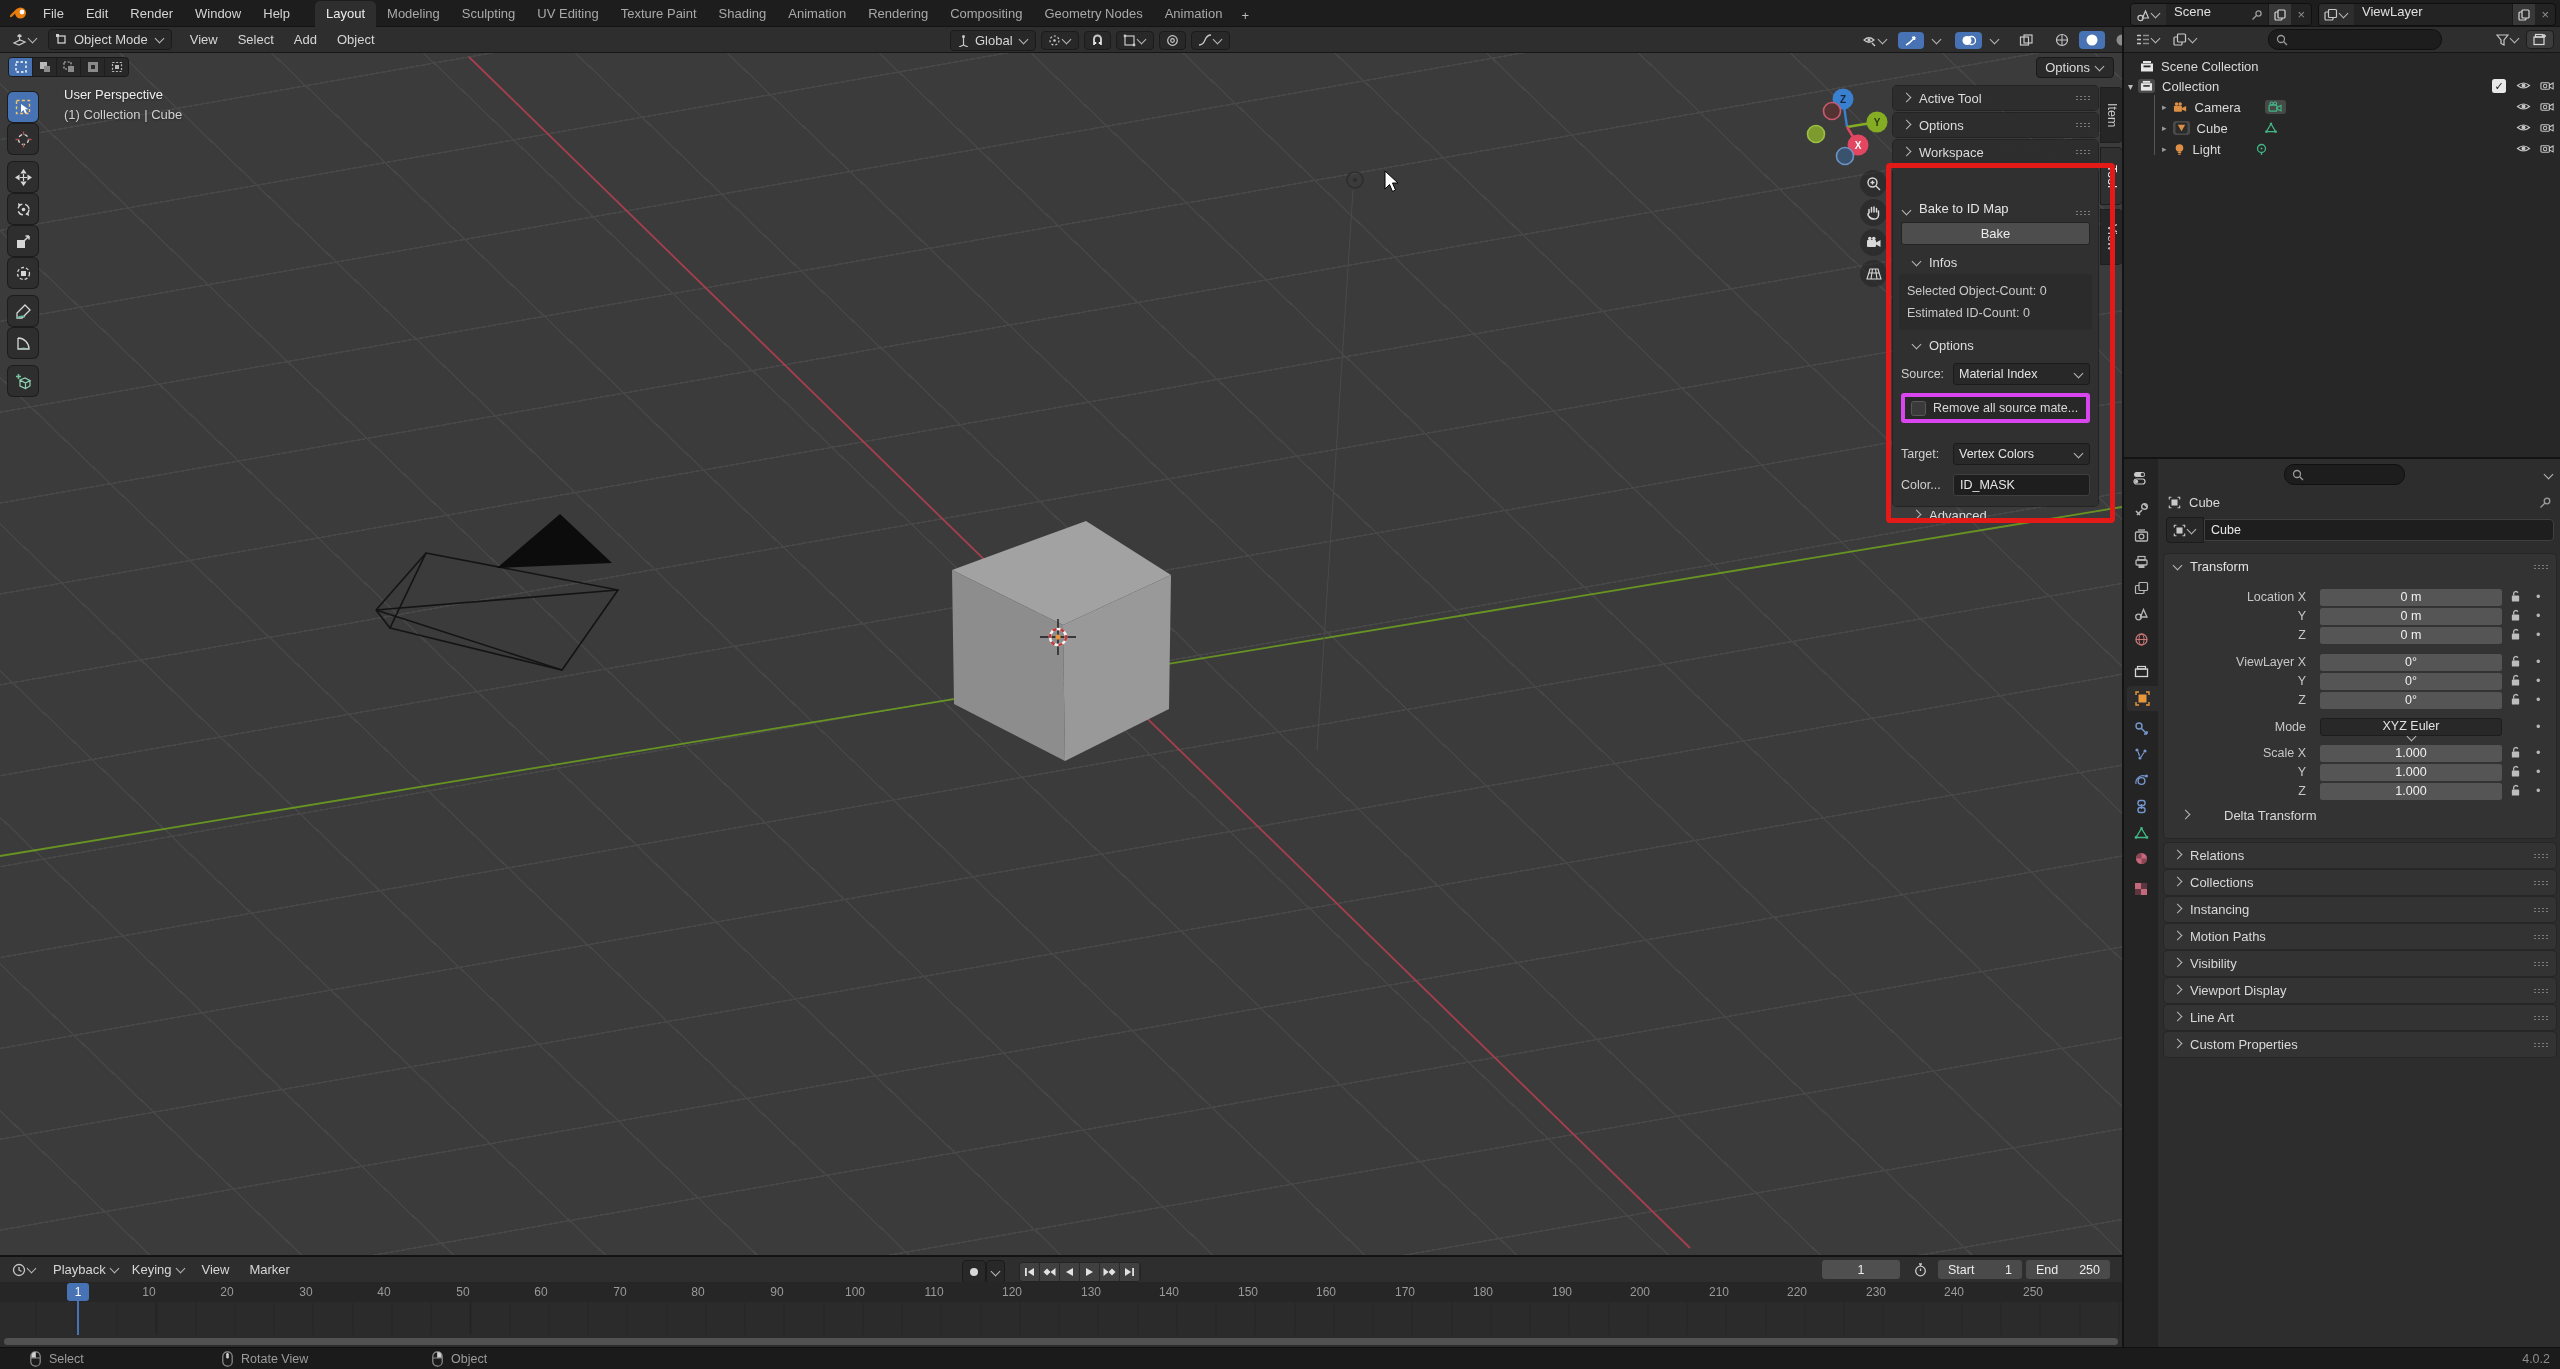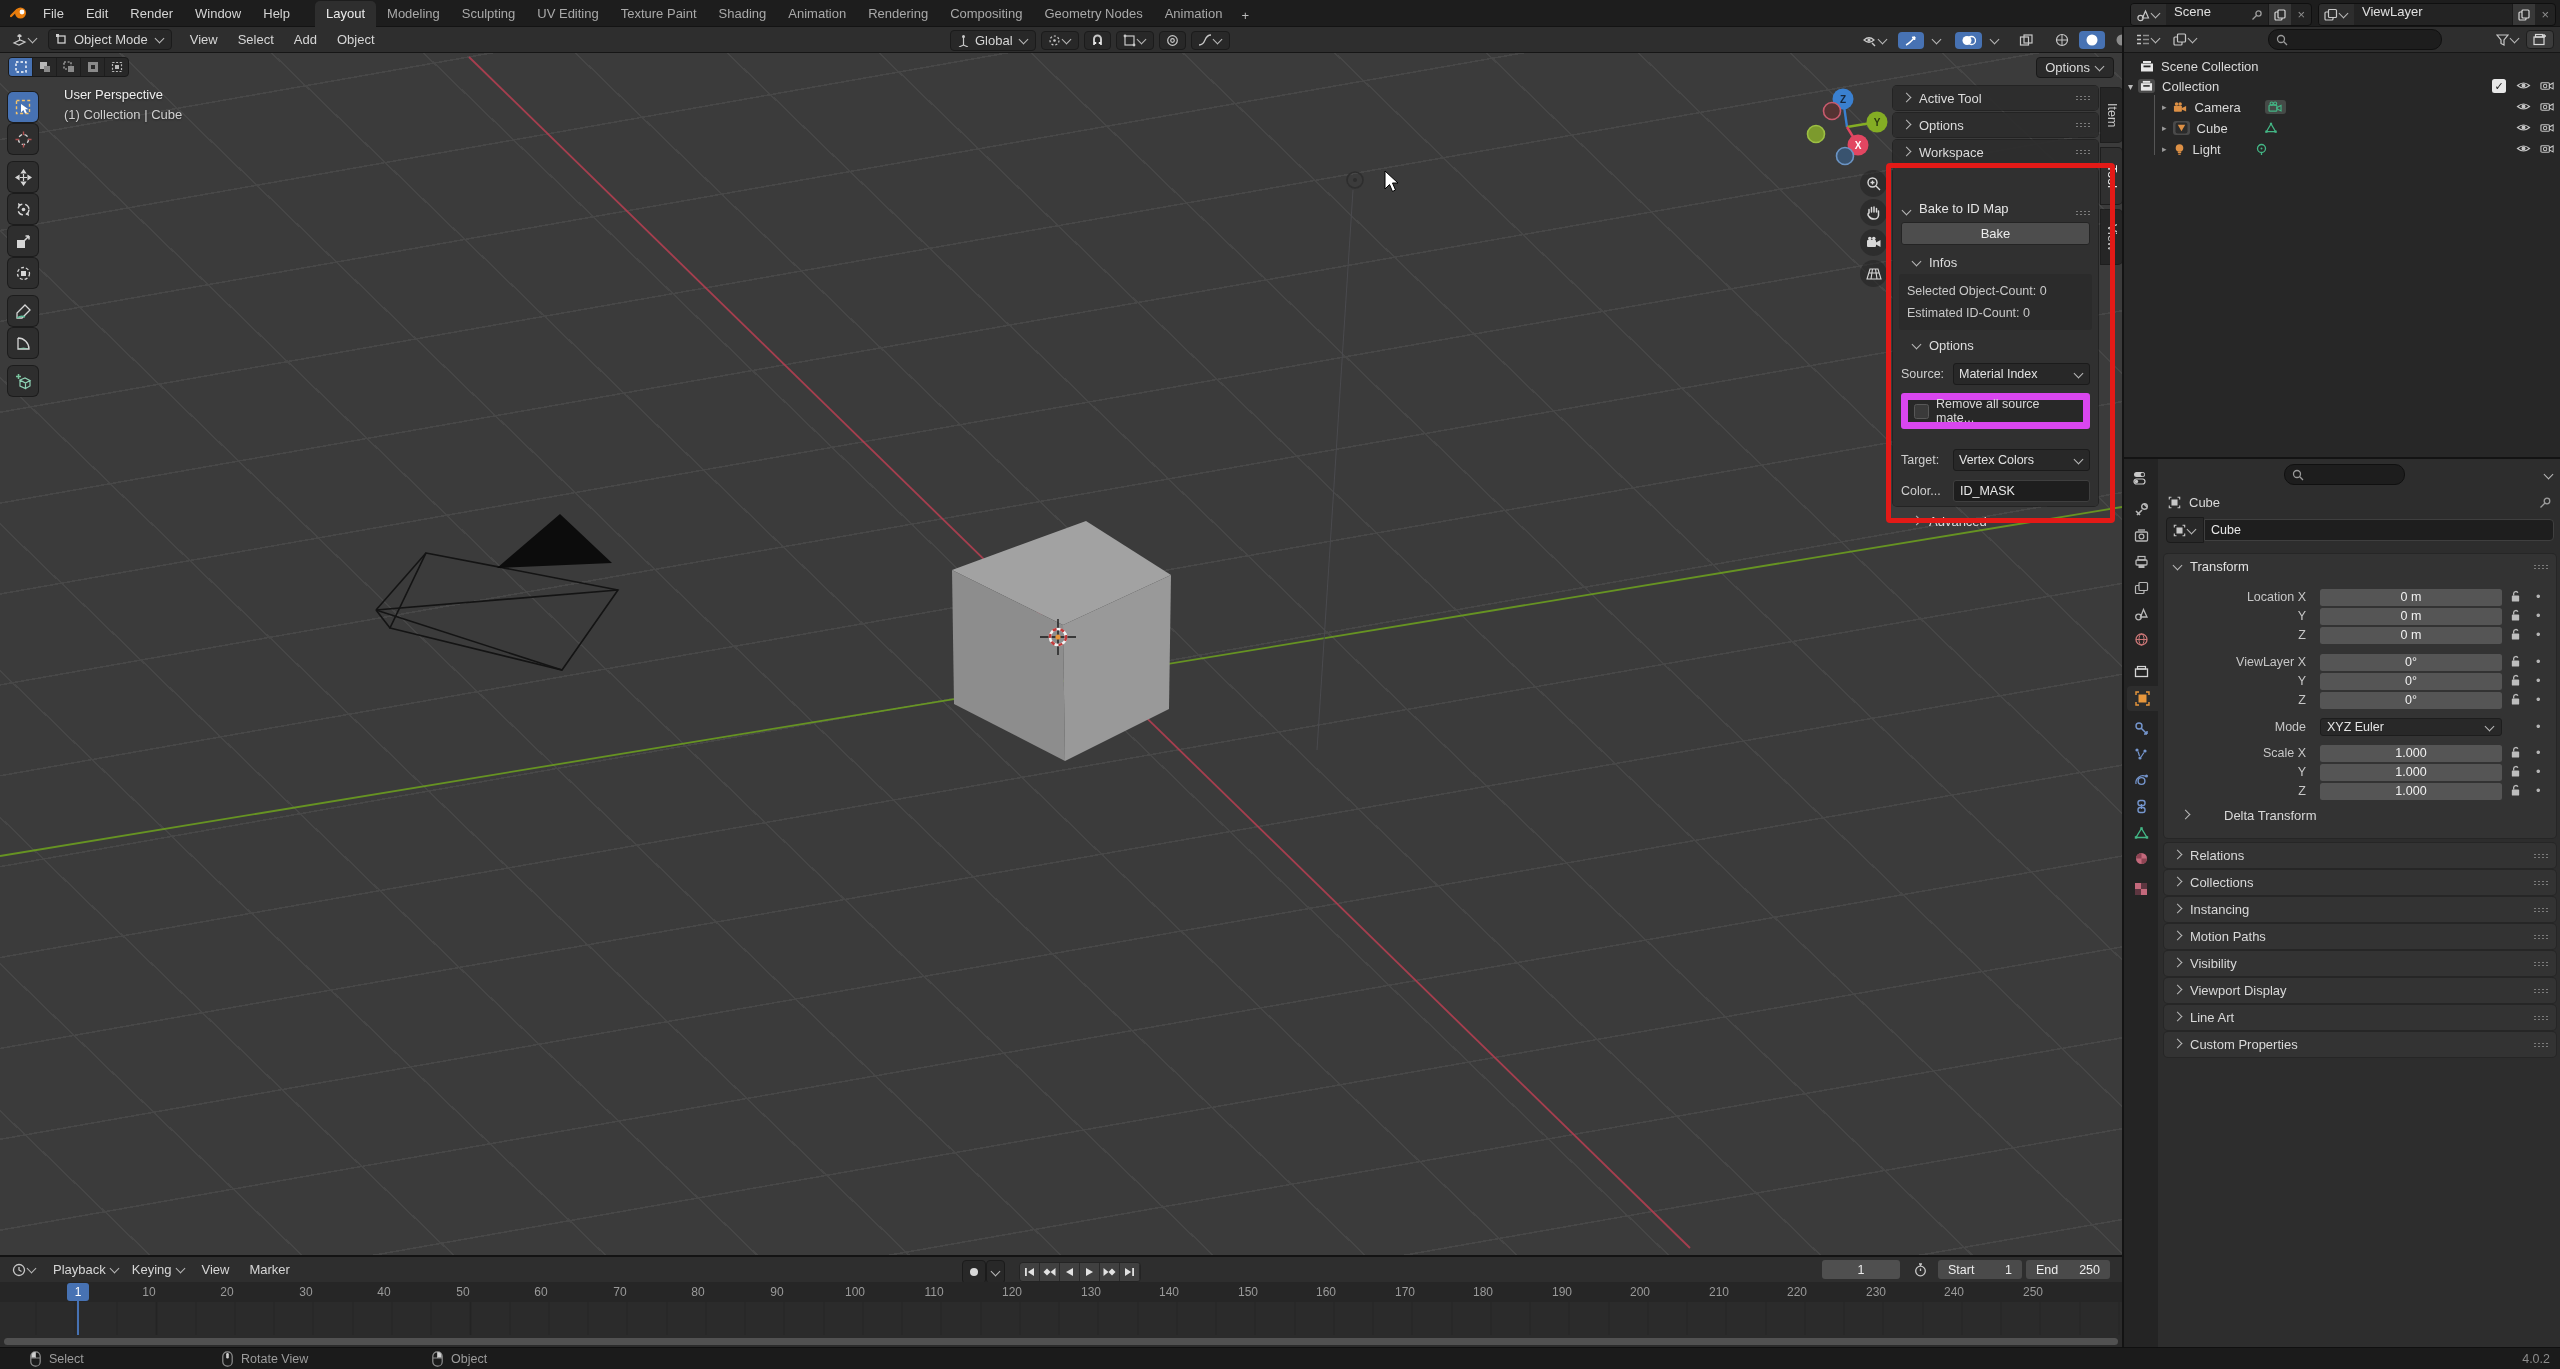--- a/index.html
+++ b/index.html
@@ -66,21 +66,21 @@
             display:flex;align-items:center;justify-content:center;color:#ececec;}
   .subhdr{display:flex;align-items:center;padding:8px 8px 4px 18px;color:#dedede;}
   .subhdr .lbl{margin-left:7px;}
   .infobox{margin:0 6px;background:#2b2b2b;border-radius:3px;padding:6px 6px;}
   .infoline{color:#c9c9c9;font-size:12.5px;padding:4px 2px;}
   .optrow{display:flex;align-items:center;margin:6px 8px 0;}
   .optrow .olbl{width:52px;color:#cfcfcf;font-size:12.5px;flex:none;}
   .dropfield{flex:1;height:20px;background:#282828;border:1px solid #1b1b1b;border-radius:3px;
              display:flex;align-items:center;padding:0 5px;color:#e2e2e2;font-size:12.5px;}
   .dropfield .dtxt{flex:1;}
-  .checkrow{display:flex;align-items:center;margin:8px 8px 0;background:#282828;border:7px solid #d946ef;
+  .checkrow{display:flex;align-items:center;margin:8px 8px 0;background:#282828;border:4px solid #d946ef;
             border-radius:3px;height:22px;padding:0 6px;}
   .checkbox{width:13px;height:13px;background:#3a3a3a;border:1px solid #585858;border-radius:2.5px;flex:none;}
   .checkrow .clbl{margin-left:7px;color:#d9d9d9;font-size:12.5px;}
   .txtfield{flex:1;height:20px;background:#1e1e1e;border:1px solid #3f3f3f;border-radius:3px;
             display:flex;align-items:center;padding:0 6px;color:#e8e8e8;font-size:12.5px;}
   .redrect{position:absolute;left:1886px;top:163px;width:219px;height:350px;border:5px solid #e31a17;
            border-radius:4px;pointer-events:none;z-index:40;}
   .side-tab{position:absolute;left:2101px;width:21px;background:#262626;border-radius:0 4px 4px 0;
             color:#c9c9c9;font-size:12.5px;writing-mode:vertical-rl;display:flex;align-items:center;
             justify-content:center;box-shadow:0 0 0 1px rgba(18,18,18,.7);}
@@ -99,21 +99,21 @@
   .ptab.active{background:#2d2d2d;width:31px;}
   .pmain{position:absolute;left:34px;top:0;width:404px;height:100%;}
   .panelcard{position:absolute;left:6px;width:392px;background:#333333;border-radius:4px;box-shadow:0 0 0 1px #262626;}
   .pc-hdr{display:flex;align-items:center;height:25px;padding:0 8px;color:#e2e2e2;}
   .pc-hdr .lbl{flex:1;margin-left:7px;}
   .trow{position:absolute;height:18px;display:flex;align-items:center;width:392px;}
   .tlabel{position:absolute;right:250px;width:130px;text-align:right;color:#c7c7c7;font-size:12.5px;}
   .tfield{position:absolute;left:156px;width:182px;height:17px;background:#555555;border-radius:2.5px;
           color:#f1f1f1;font-size:12.5px;display:flex;align-items:center;justify-content:center;}
   .tdrop{position:absolute;left:156px;width:182px;height:18px;background:#282828;border:1px solid #1d1d1d;border-radius:3px;
-         color:#e3e3e3;font-size:12.5px;display:flex;align-items:center;padding:0 6px;box-sizing:border-box;}
+         color:#e3e3e3;font-size:12.5px;display:flex;align-items:center;padding:0 6px;box-sizing:border-box;flex-direction:column;}
   .lockwrap{position:absolute;left:346px;top:2px;}
   .animdot{position:absolute;left:372px;color:#b5b5b5;font-size:13px;top:1px;}
   .cpanel{position:absolute;left:6px;width:392px;height:25px;background:#333333;border-radius:4px;
           box-shadow:0 0 0 1px #262626;display:flex;align-items:center;padding:0 8px;box-sizing:border-box;color:#d9d9d9;}
   .cpanel .lbl{flex:1;margin-left:7px;}
   
   .timeline{left:0;top:1255px;width:2122px;height:92px;background:#2b2b2b;border-top:2px solid #131313;box-sizing:border-box;}
   .tl-hdr{position:absolute;left:0;top:0;width:100%;height:25px;background:#2e2e2e;border-bottom:1px solid #1a1a1a;display:flex;align-items:center;}
   .tl-ruler{position:absolute;left:0;top:25px;width:100%;height:20px;background:#262626;}
   .ticklbl{position:absolute;top:3px;transform:translateX(-50%);color:#9a9a9a;font-size:12px;}

